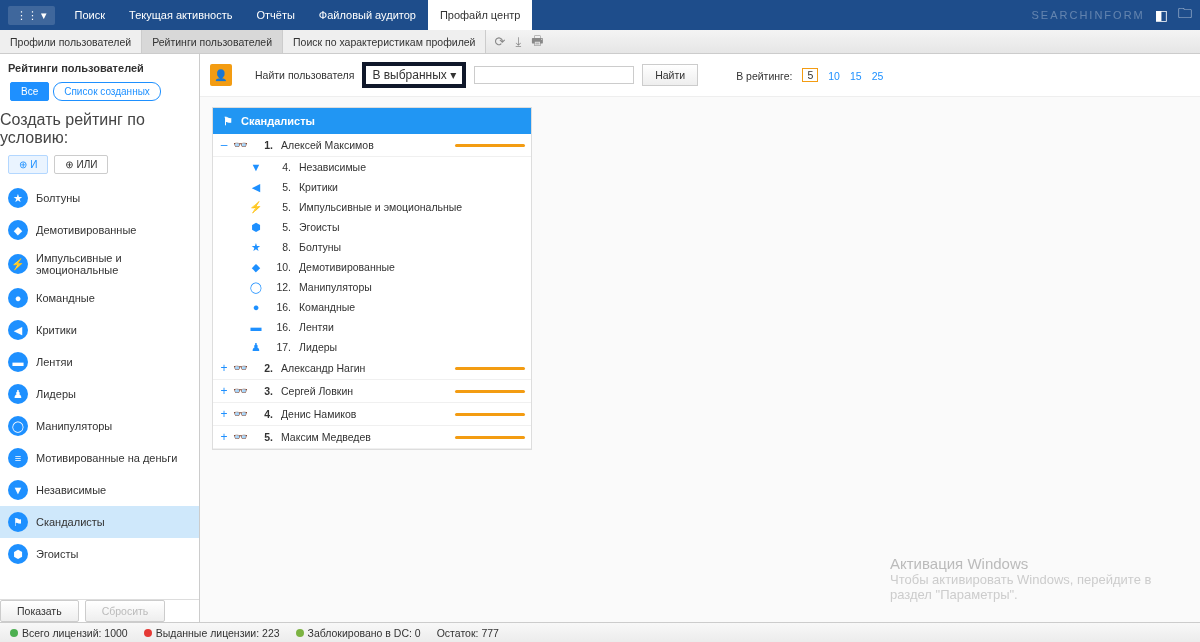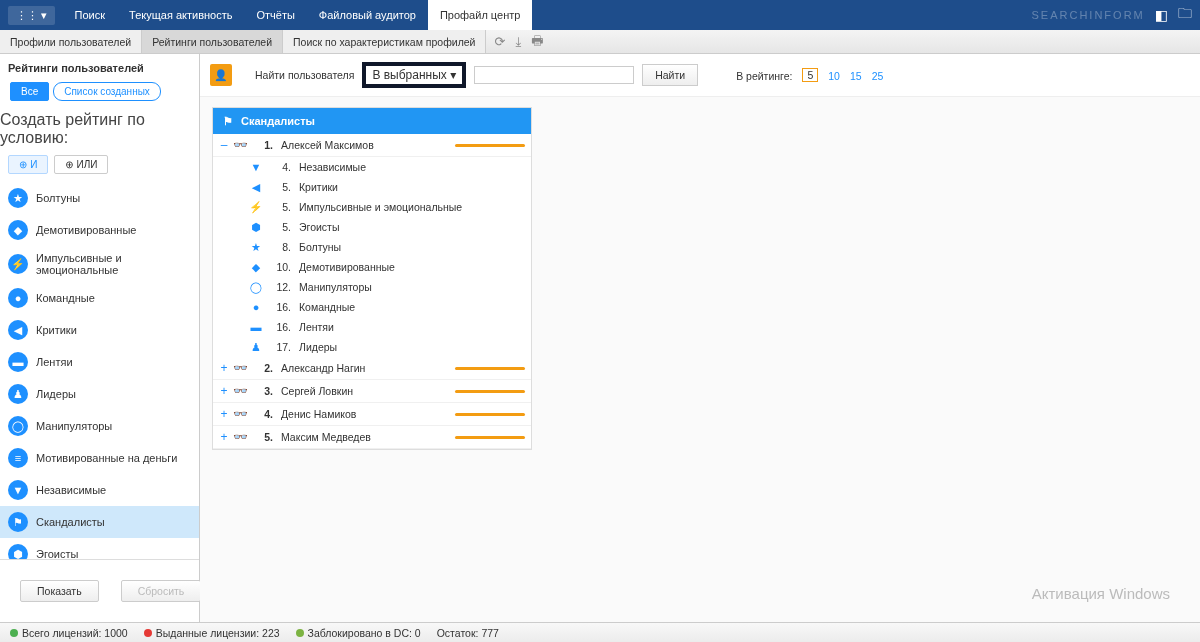--- a/index.html
+++ b/index.html
@@ -29,21 +29,21 @@
 .create-label { padding: 4px 0; font-size: 16px; color: #444; }
 .logic-row { display: flex; padding: 4px 8px 8px; gap: 6px; }
 .logic-row .logic-btn { border: 1px solid #ccc; padding: 3px 10px; font-size: 10px; border-radius: 2px; cursor: pointer; }
 .logic-row .logic-btn.and { background: #eaf4ff; color: #1e90ff; border-color: #b3d7ff; }
 
 .cat-list { flex: 1; overflow: auto; }
 .cat-item { display: flex; align-items: center; gap: 8px; padding: 6px 8px; cursor: pointer; font-size: 11px; }
 .cat-item.selected { background: #cfe8fb; }
 .cat-icon { width: 20px; height: 20px; border-radius: 50%; background: #1e90ff; display: flex; align-items: center; justify-content: center; color: #fff; font-size: 11px; flex-shrink: 0; }
 
-.side-footer { padding: 20px; border-top: 1px solid #ddd; display: flex; gap: 22px; }
+.side-footer { padding: 0; border-top: 1px solid #ddd; display: flex; gap: 6px; }
 .side-footer .btn { padding: 4px 16px; border: 1px solid #ccc; background: linear-gradient(#fff,#eee); font-size: 10.5px; cursor: pointer; border-radius: 2px; }
 .side-footer .btn.disabled { color: #bbb; }
 
 .content { flex: 1; background: #fafafa; padding: 0; overflow: auto; }
 .search-bar { display: flex; align-items: center; padding: 8px 10px; gap: 8px; background: #fff; border-bottom: 1px solid #eee; }
 .orange-block { width: 22px; height: 22px; background: #f39c12; border-radius: 2px; display: flex; align-items: center; justify-content: center; color: #fff; font-size: 11px; }
 .search-bar .lbl { font-size: 10.5px; padding-left: 15px; }
 .search-bar input { border: 1px solid #ccc; padding: 2px 4px; width: 160px; font-size: 10.5px; }
 .search-bar .find-btn { border: 1px solid #ccc; background: linear-gradient(#fff,#eee); padding: 4px 12px; font-size: 10.5px; cursor: pointer; }
 .rank-opts { display: flex; align-items: flex-end; gap: 10px; margin-left: 30px; font-size: 10.5px; }
@@ -274,20 +274,21 @@
             <span class="name">Максим Медведев</span>
             <span class="bar"></span>
           </div>
         </div>
     </div>
   </div>
 </div>
 
 <div class="watermark">
   <div class="wt">Активация Windows</div>
+  <div>Чтобы активировать Windows, перейдите в раздел "Параметры".</div>
 </div>
 
 <div class="statusbar">
   <span><span class="dot g"></span><span>Всего лицензий: 1000</span></span>
   <span><span class="dot r"></span><span>Выданные лицензии: 223</span></span>
   <span><span class="dot y"></span><span>Заблокировано в DC: 0</span></span>
   <span>Остаток: 777</span>
 </div>
 
 </body></html>

